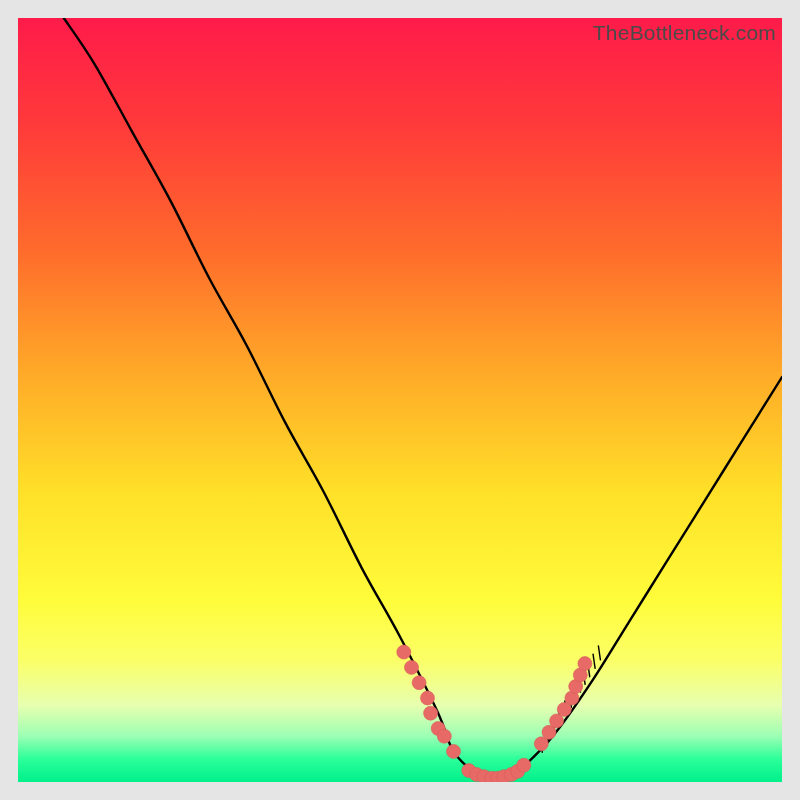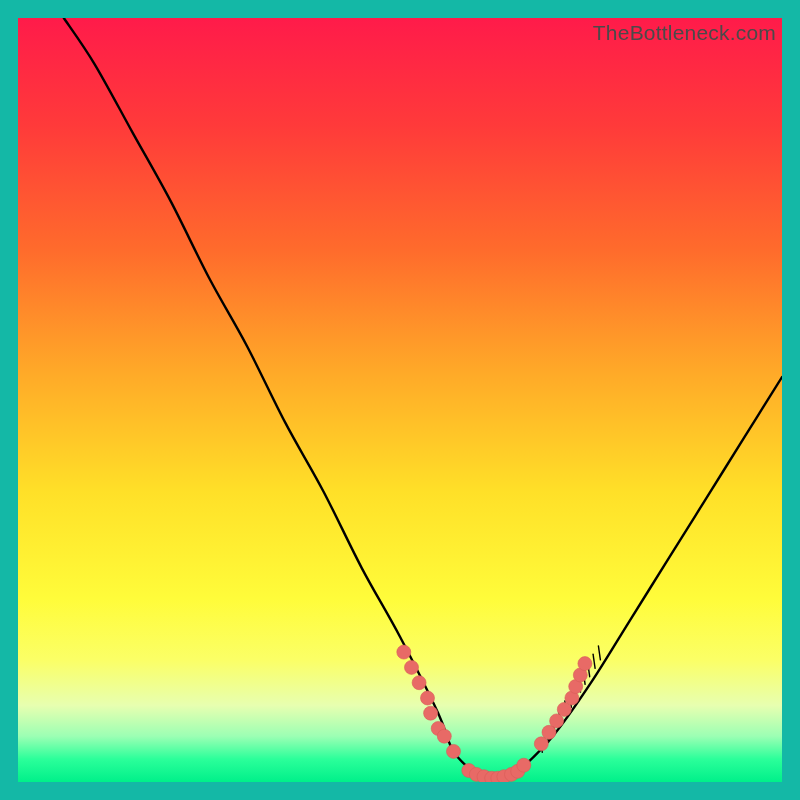--- a/index.html
+++ b/index.html
@@ -8,21 +8,21 @@
     width: 800px;
     height: 800px;
     background: #000;
     overflow: hidden;
     font-family: Arial, Helvetica, sans-serif;
   }
   .stage {
     position: relative;
     width: 800px;
     height: 800px;
-    background: #14b8a6;
+    background: #e5e5e5;
   }
   .plot-area {
     position: absolute;
     left: 18px;
     top: 18px;
     width: 764px;
     height: 764px;
     overflow: hidden;
   }
   .gradient {

